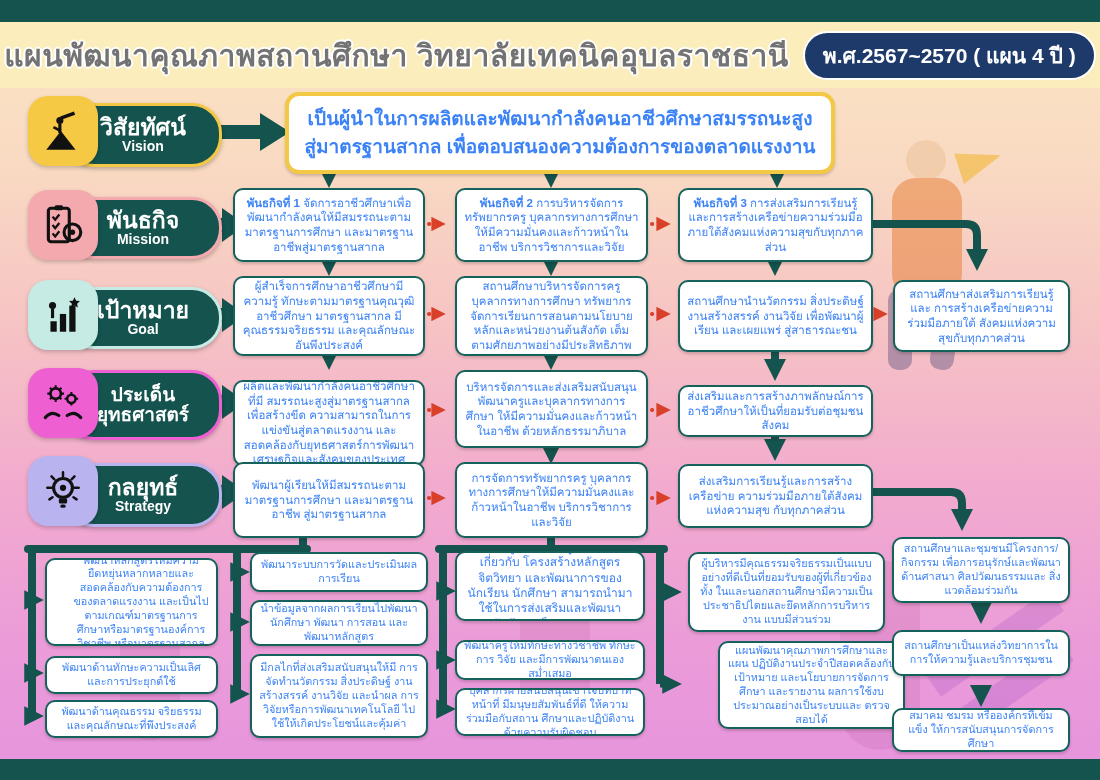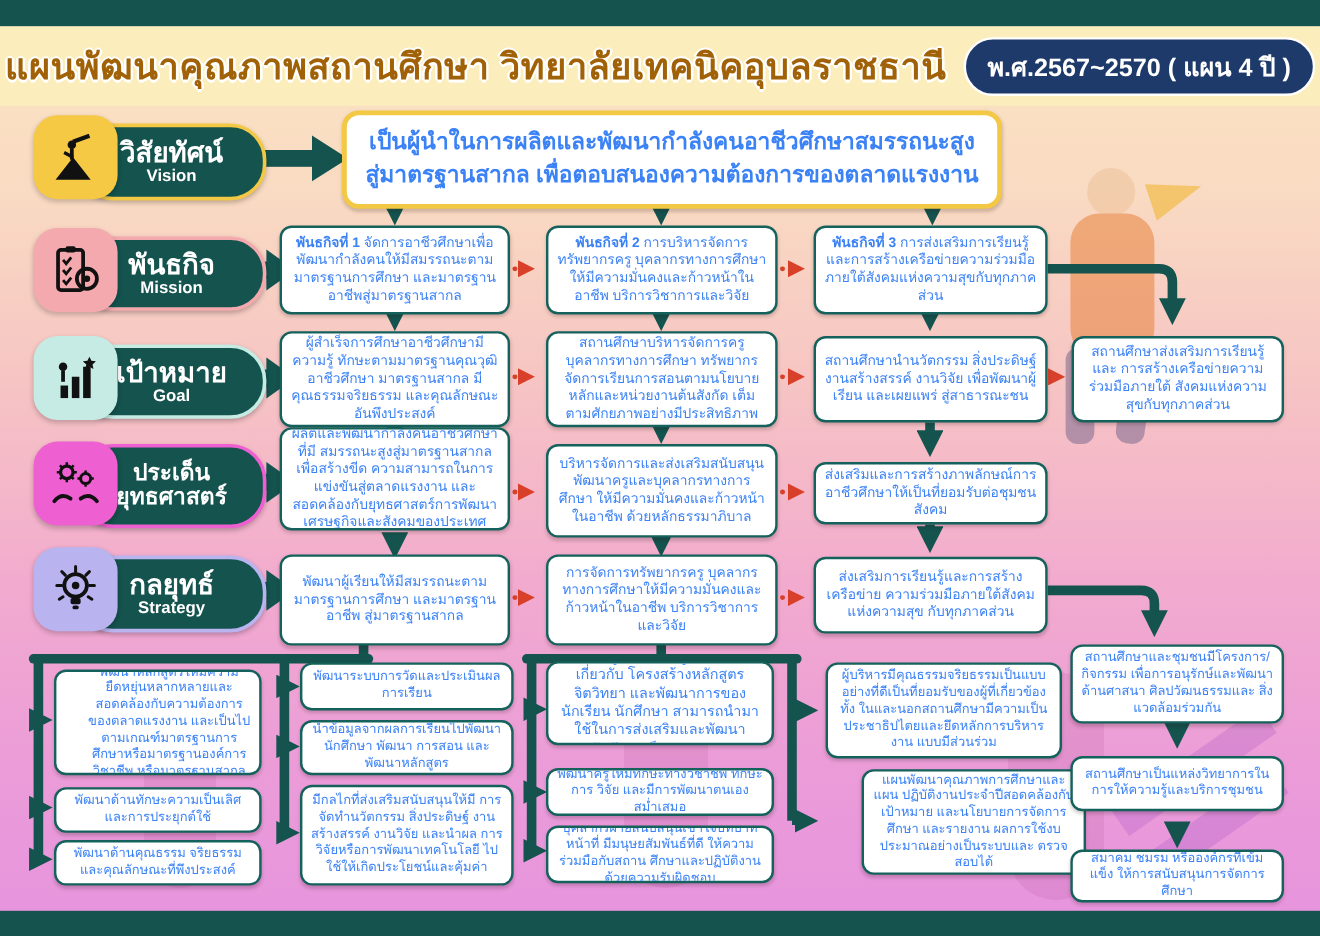--- a/index.html
+++ b/index.html
@@ -2,21 +2,21 @@
 <html><head>
 <meta charset="utf-8">
 <style>
   html,body{margin:0;padding:0;}
   body{font-family:"Liberation Sans","DejaVu Sans",sans-serif;}
   #canvas{position:relative;width:1100px;height:780px;overflow:hidden;
     background:linear-gradient(180deg,#fbe7c4 0%,#f9d9c2 22%,#f6c3c4 42%,#f2abce 62%,#eb9cd8 82%,#e694de 100%);}
   .topbar{position:absolute;left:0;top:0;width:1100px;height:22px;background:#14534e;}
   .band{position:absolute;left:0;top:22px;width:1100px;height:66px;background:#fbeebc;
     display:flex;align-items:center;justify-content:center;gap:14px;}
-  .title{font-size:30px;font-weight:800;color:#a16207;letter-spacing:.5px;
+  .title{font-size:30px;font-weight:800;color:#737373;letter-spacing:.5px;
     text-shadow:-2px 0 #fff,2px 0 #fff,0 -2px #fff,0 2px #fff,-1px -1px #fff,1px 1px #fff,1px -1px #fff,-1px 1px #fff;}
   .badge{background:#1d3a6a;color:#fff;font-size:21px;font-weight:700;padding:6px 18px;border-radius:26px;
     border:2px solid #ffffff;white-space:nowrap;}
   .footer{position:absolute;left:0;top:759px;width:1100px;height:21px;background:#14534e;}
   svg.wires{position:absolute;left:0;top:0;z-index:2;}
   .fbox{position:absolute;z-index:3;background:#fff;border:2.5px solid #15615b;border-radius:10px;
     display:flex;align-items:center;justify-content:center;text-align:center;
     padding:3px 7px;box-sizing:border-box;font-size:11.5px;line-height:1.28;color:#3b82f6;
     box-shadow:0 2px 3px rgba(40,20,20,.2);overflow:hidden;overflow-wrap:anywhere;word-break:break-word;}
   .fbox .lead{font-weight:800;}
@@ -225,21 +225,21 @@
   </div>
   <div class="fbox" style="left:678px;top:188px;width:195px;height:74px;">
     <div><span class="lead">พันธกิจที่ 3</span> <span>การส่งเสริมการเรียนรู้และการสร้างเครือข่ายความร่วมมือภายใต้สังคมแห่งความสุขกับทุกภาคส่วน</span></div>
   </div>
 
   <div class="fbox" style="left:233px;top:276px;width:192px;height:80px;">ผู้สำเร็จการศึกษาอาชีวศึกษามีความรู้ ทักษะตามมาตรฐานคุณวุฒิอาชีวศึกษา มาตรฐานสากล มีคุณธรรมจริยธรรม และคุณลักษณะอันพึงประสงค์</div>
   <div class="fbox" style="left:455px;top:276px;width:193px;height:80px;">สถานศึกษาบริหารจัดการครู บุคลากรทางการศึกษา ทรัพยากร จัดการเรียนการสอนตามนโยบายหลักและหน่วยงานต้นสังกัด เต็มตามศักยภาพอย่างมีประสิทธิภาพ</div>
   <div class="fbox" style="left:678px;top:280px;width:195px;height:72px;">สถานศึกษานำนวัตกรรม สิ่งประดิษฐ์ งานสร้างสรรค์ งานวิจัย เพื่อพัฒนาผู้เรียน และเผยแพร่ สู่สาธารณะชน</div>
   <div class="fbox" style="left:893px;top:280px;width:177px;height:72px;">สถานศึกษาส่งเสริมการเรียนรู้และ การสร้างเครือข่ายความร่วมมือภายใต้ สังคมแห่งความสุขกับทุกภาคส่วน</div>
 
-  <div class="fbox" style="left:233px;top:356px;width:192px;height:86px;">ผลิตและพัฒนากำลังคนอาชีวศึกษาที่มี สมรรถนะสูงสู่มาตรฐานสากลเพื่อสร้างขีด ความสามารถในการแข่งขันสู่ตลาดแรงงาน และสอดคล้องกับยุทธศาสตร์การพัฒนา เศรษฐกิจและสังคมของประเทศ</div>
+  <div class="fbox" style="left:233px;top:380px;width:192px;height:86px;">ผลิตและพัฒนากำลังคนอาชีวศึกษาที่มี สมรรถนะสูงสู่มาตรฐานสากลเพื่อสร้างขีด ความสามารถในการแข่งขันสู่ตลาดแรงงาน และสอดคล้องกับยุทธศาสตร์การพัฒนา เศรษฐกิจและสังคมของประเทศ</div>
   <div class="fbox" style="left:455px;top:370px;width:193px;height:78px;">บริหารจัดการและส่งเสริมสนับสนุน พัฒนาครูและบุคลากรทางการศึกษา ให้มีความมั่นคงและก้าวหน้าในอาชีพ ด้วยหลักธรรมาภิบาล</div>
   <div class="fbox" style="left:678px;top:385px;width:195px;height:52px;">ส่งเสริมและการสร้างภาพลักษณ์การ อาชีวศึกษาให้เป็นที่ยอมรับต่อชุมชน สังคม</div>
 
   <div class="fbox" style="left:233px;top:462px;width:192px;height:76px;">พัฒนาผู้เรียนให้มีสมรรถนะตาม มาตรฐานการศึกษา และมาตรฐานอาชีพ สู่มาตรฐานสากล</div>
   <div class="fbox" style="left:455px;top:462px;width:193px;height:76px;">การจัดการทรัพยากรครู บุคลากร ทางการศึกษาให้มีความมั่นคงและ ก้าวหน้าในอาชีพ บริการวิชาการและวิจัย</div>
   <div class="fbox" style="left:678px;top:464px;width:195px;height:64px;">ส่งเสริมการเรียนรู้และการสร้างเครือข่าย ความร่วมมือภายใต้สังคมแห่งความสุข กับทุกภาคส่วน</div>
 
   <div class="fbox" style="left:45px;top:558px;width:173px;height:88px;font-size:10.8px;padding-left:26px;">พัฒนาหลักสูตรให้มีความยืดหยุ่นหลากหลายและสอดคล้องกับความต้องการของตลาดแรงงาน และเป็นไปตามเกณฑ์มาตรฐานการศึกษาหรือมาตรฐานองค์การวิชาชีพ หรือมาตรฐานสากล</div>
   <div class="fbox" style="left:45px;top:656px;width:173px;height:38px;font-size:10.8px;">พัฒนาด้านทักษะความเป็นเลิศ และการประยุกต์ใช้</div>
   <div class="fbox" style="left:45px;top:700px;width:173px;height:38px;font-size:10.8px;">พัฒนาด้านคุณธรรม จริยธรรม และคุณลักษณะที่พึงประสงค์</div>

